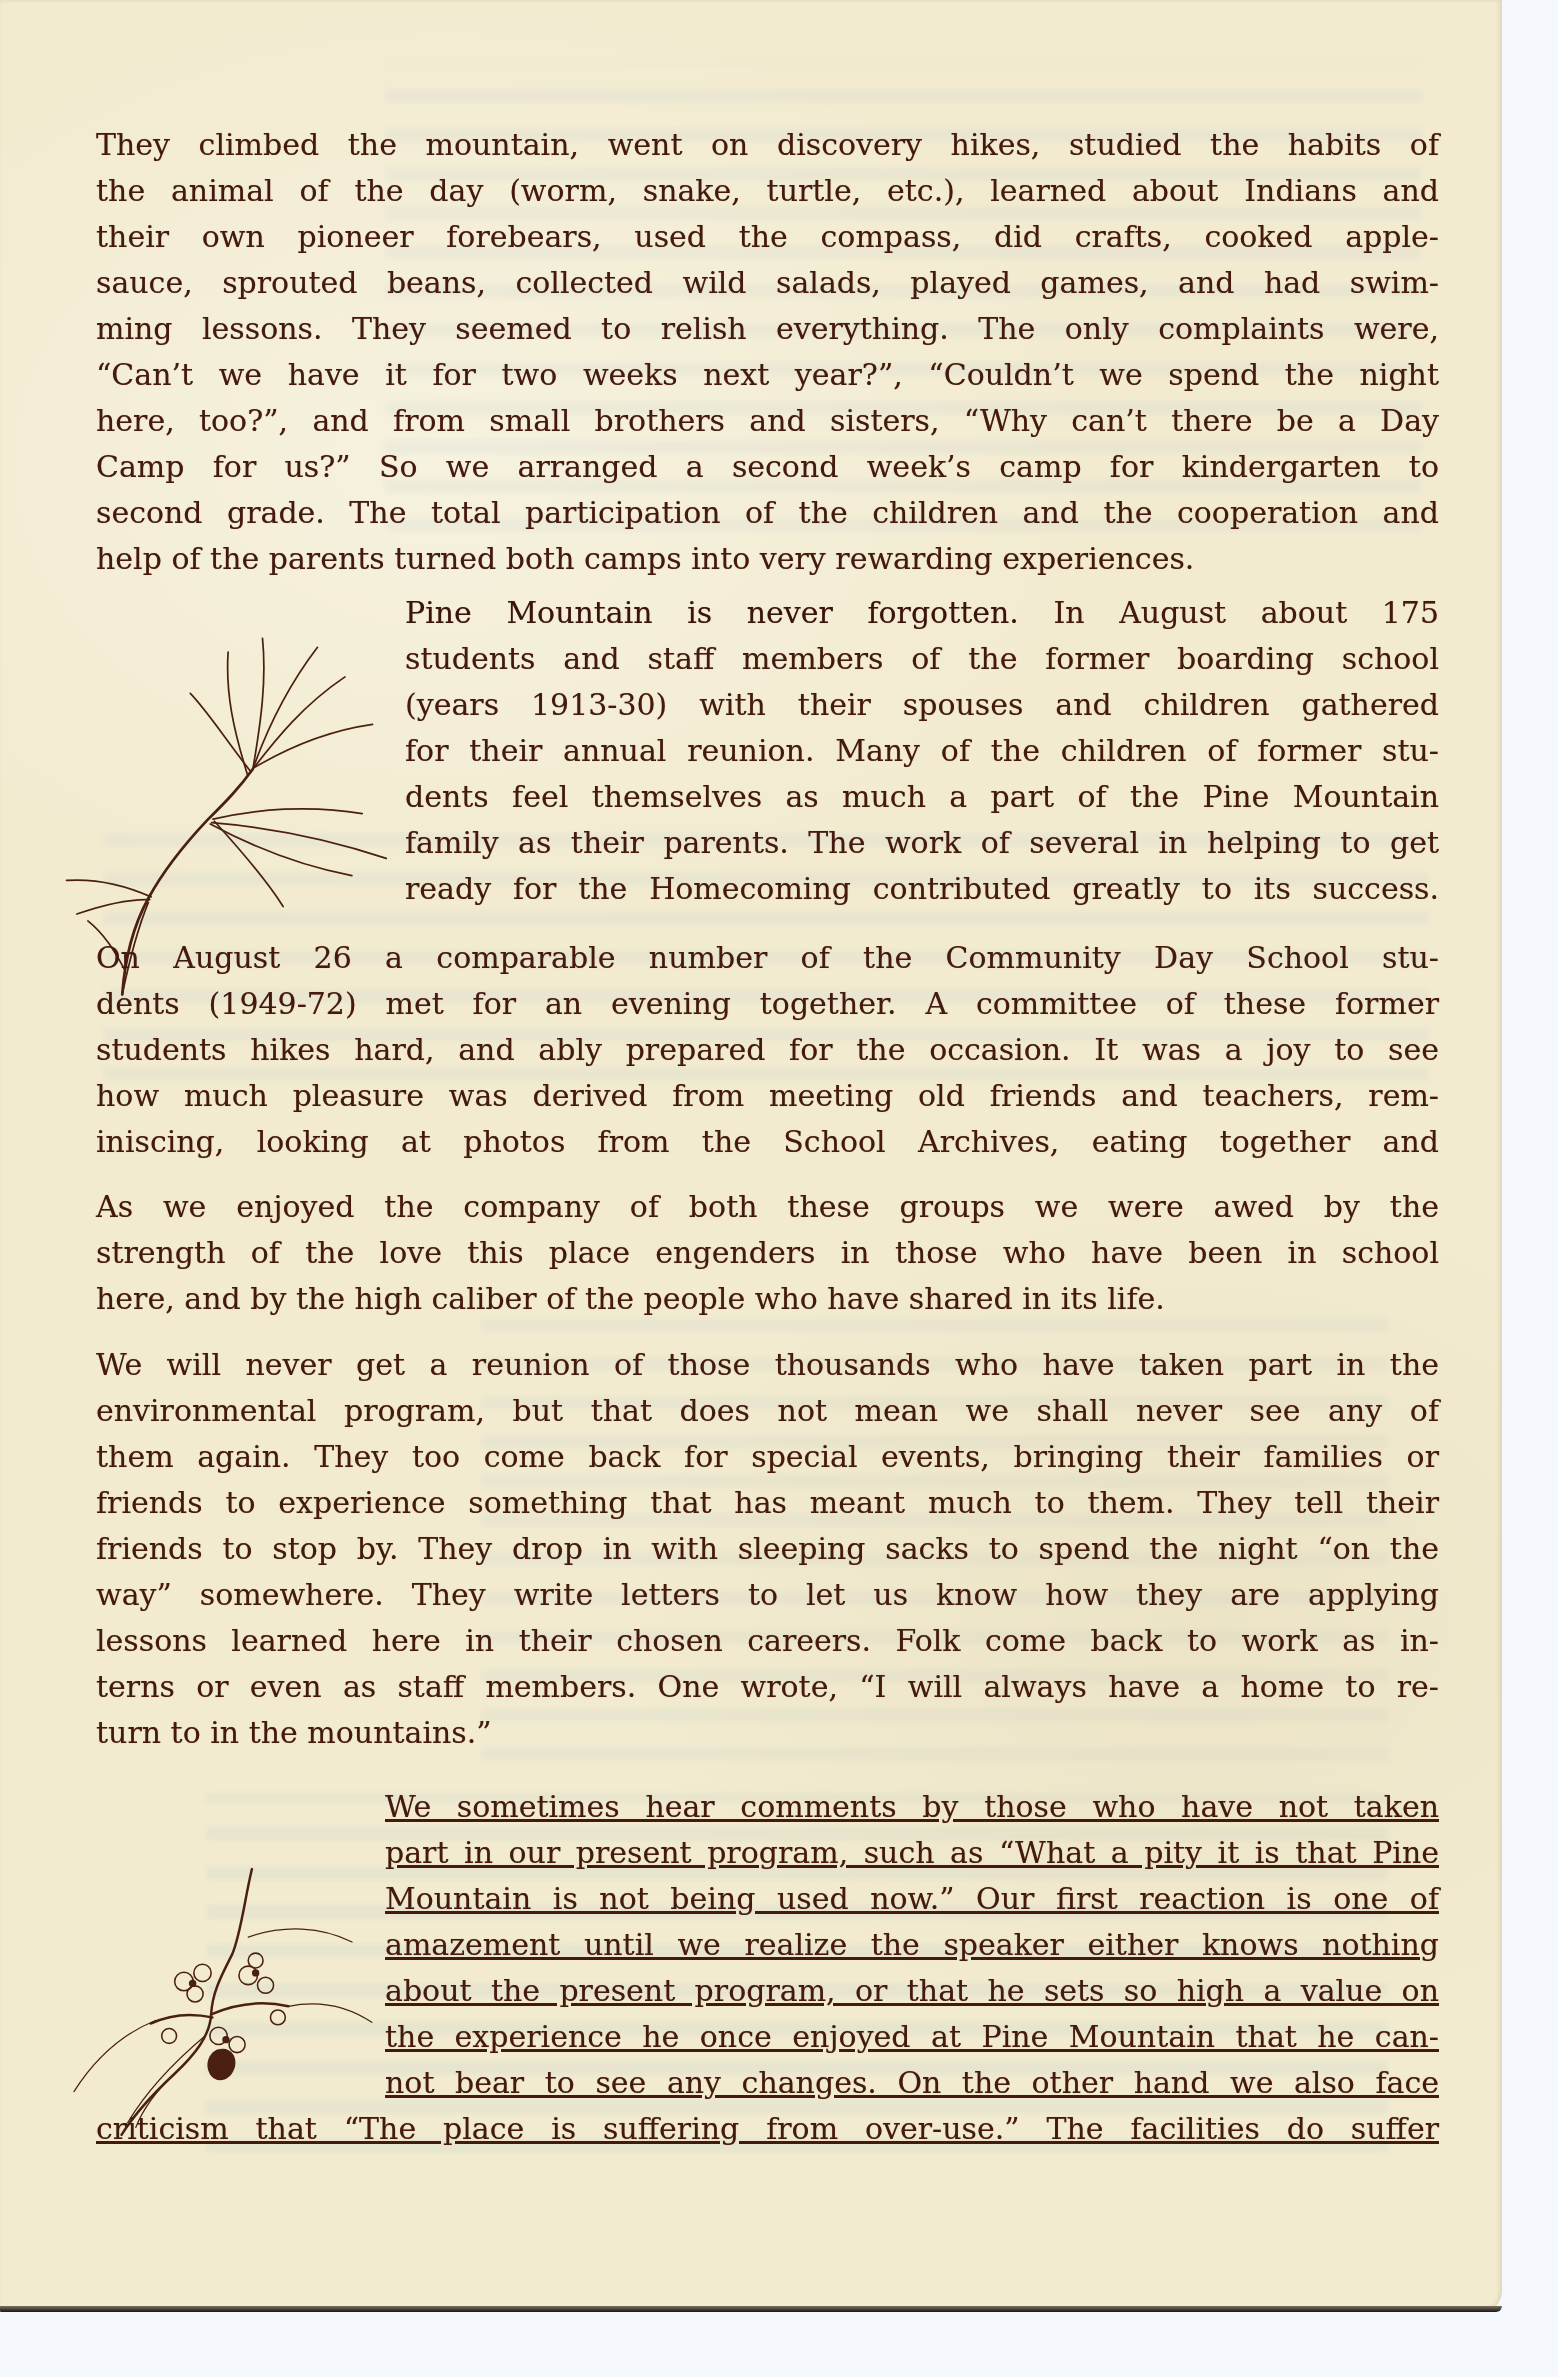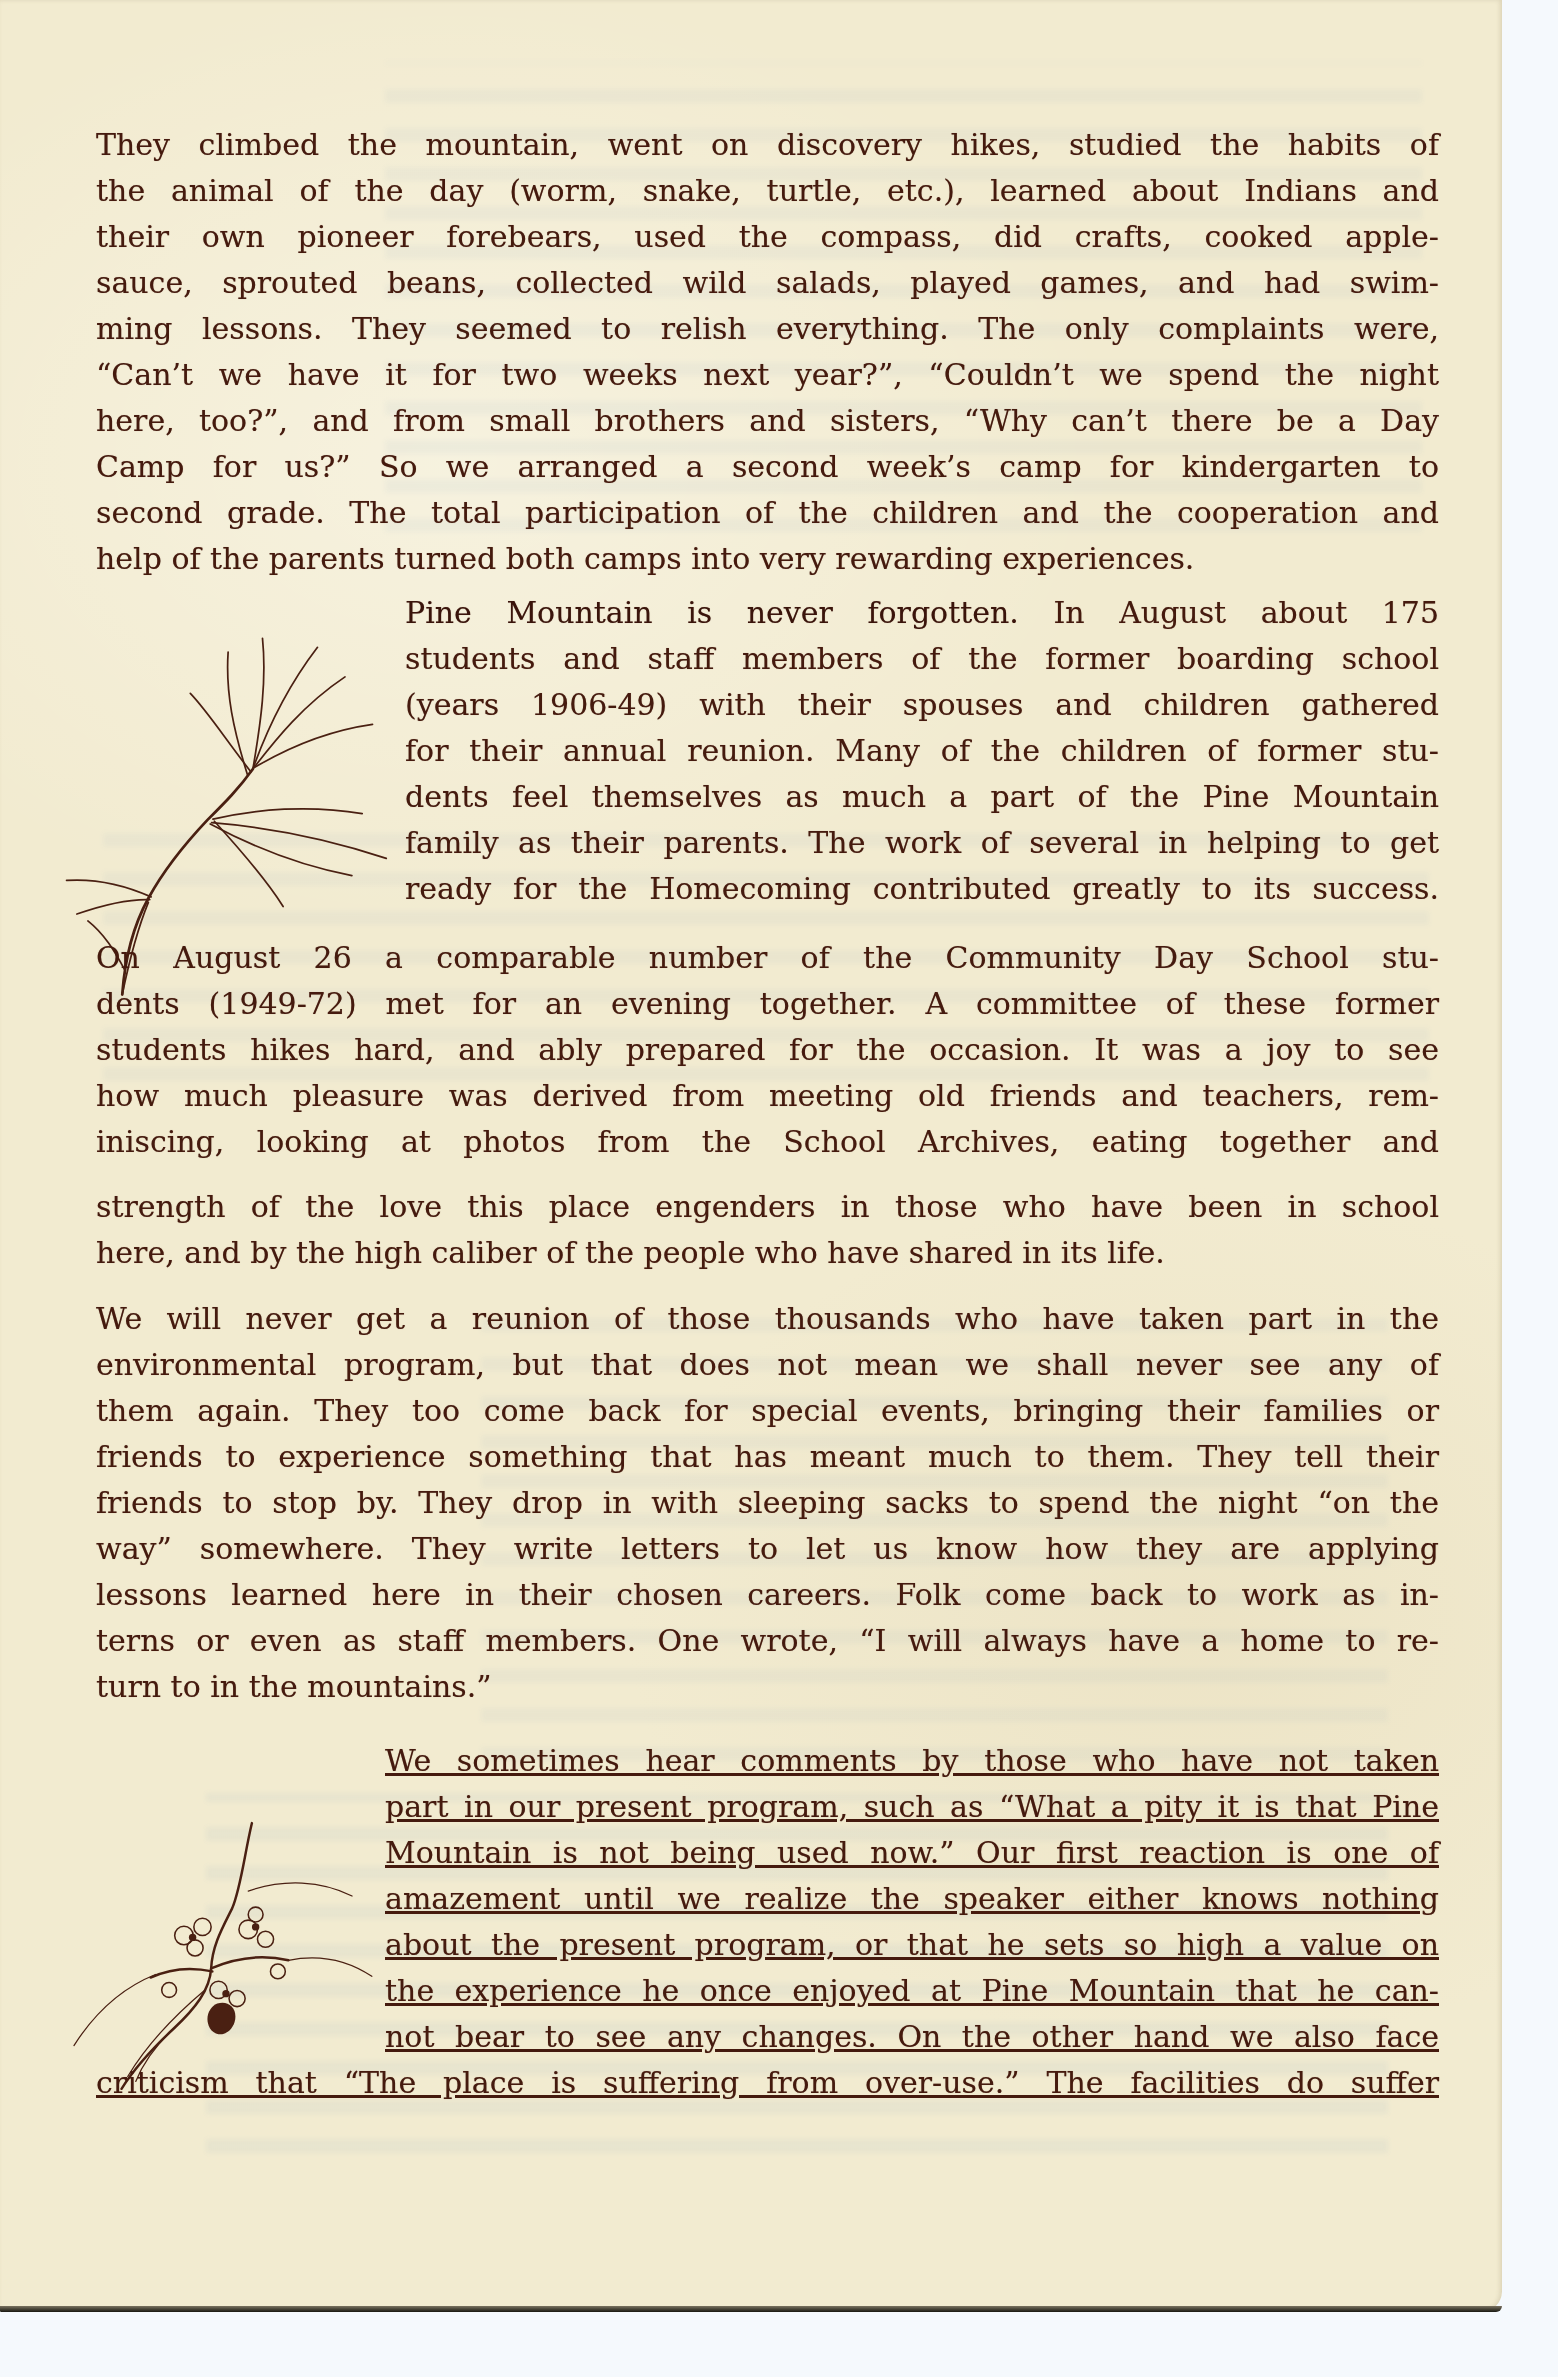--- a/index.html
+++ b/index.html
@@ -84,37 +84,38 @@
               <path d="M150 458 C112 441 72 431 27 434"></path>
               <path d="M148 462 C117 461 82 469 42 483"></path>
               <path d="M112 565 C97 537 82 512 58 493"></path>
               <path d="M146 466 C130 505 118 552 108 600"></path>
             </g>
           </svg>
         </div>
         <div class="tline"><span class="lead-bold">Pine Mountain is never forgotten.</span><span> In August about 175</span></div>
         <div>
             <div class="tline">students and staff members of the former boarding school</div>
-            <div class="tline">(years 1906-49) with their spouses and children gathered</div>
+            <div class="tline">(years 1913-30) with their spouses and children gathered</div>
             <div class="tline">for their annual reunion. Many of the children of former stu-</div>
             <div class="tline">dents feel themselves as much a part of the Pine Mountain</div>
             <div class="tline">family as their parents. The work of several in helping to get</div>
             <div class="tline">ready for the Homecoming contributed greatly to its success.</div>
           </div>
       </div>
 
       <div class="para para-p3">
           <div class="tline">On August 26 a comparable number of the Community Day School stu-</div>
           <div class="tline">dents (1949-72) met for an evening together. A committee of these former</div>
           <div class="tline">students hikes hard, and ably prepared for the occasion. It was a joy to see</div>
           <div class="tline">how much pleasure was derived from meeting old friends and teachers, rem-</div>
           <div class="tline">iniscing, looking at photos from the School Archives, eating together and</div>
         </div>
 
       <div class="para para-p4">
+          <div class="tline">As we enjoyed the company of both these groups we were awed by the</div>
           <div class="tline">strength of the love this place engenders in those who have been in school</div>
           <div class="tline ragged">here, and by the high caliber of the people who have shared in its life.</div>
         </div>
 
       <div class="para para-p5">
           <div class="tline">We will never get a reunion of those thousands who have taken part in the</div>
           <div class="tline">environmental program, but that does not mean we shall never see any of</div>
           <div class="tline">them again. They too come back for special events, bringing their families or</div>
           <div class="tline">friends to experience something that has meant much to them. They tell their</div>
           <div class="tline">friends to stop by. They drop in with sleeping sacks to spend the night “on the</div>

